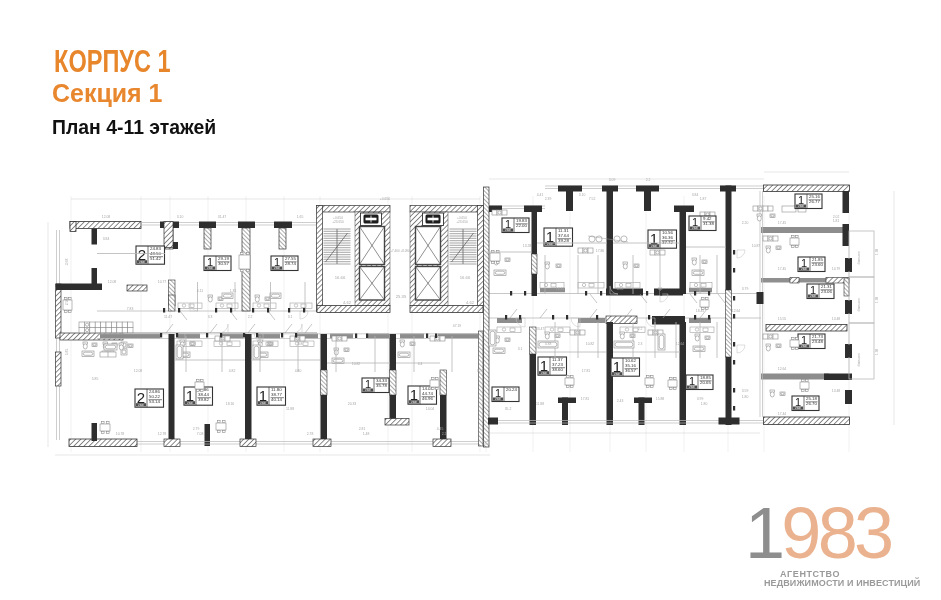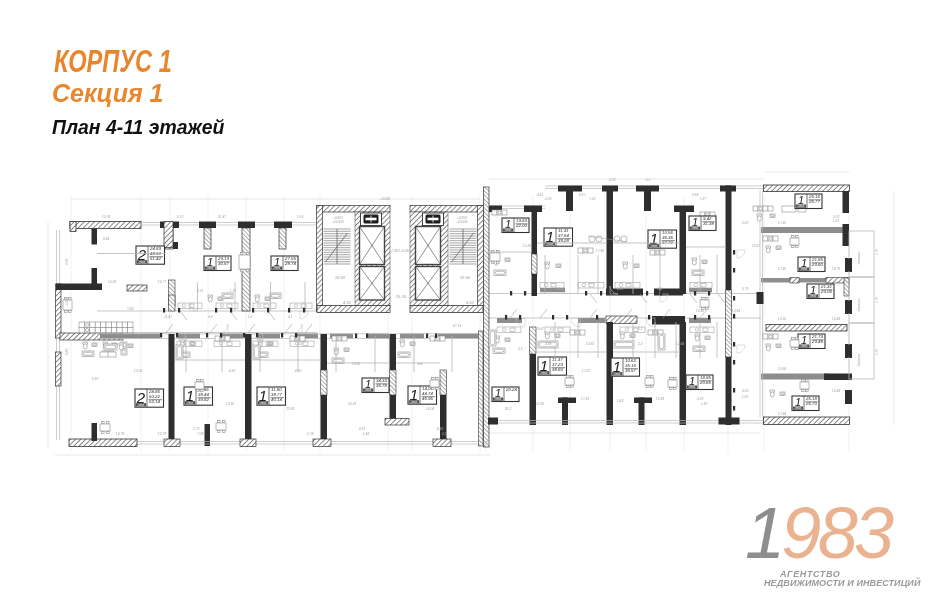--- a/index.html
+++ b/index.html
@@ -1,15 +1,15 @@
 <!DOCTYPE html>
 <html><head><meta charset="utf-8"><title>plan</title><style>
 html,body{margin:0;padding:0;background:#fff;}
 *{font-family:"Liberation Sans",sans-serif;}
-.wrap{position:relative;width:941px;height:600px;overflow:hidden;background:#fff;font-style:italic;}
+.wrap{position:relative;width:941px;height:600px;overflow:hidden;background:#fff;}
 </style></head><body>
 <div class="wrap">
 
 <div style="position:absolute;left:54px;top:44px;font-size:31px;font-weight:bold;color:#e8862c;transform:scaleX(0.76);transform-origin:0 0;white-space:nowrap;">КОРПУС 1</div>
 
 <div style="position:absolute;left:52px;top:78px;font-size:26px;font-weight:bold;color:#e8872e;transform:scaleX(0.96);transform-origin:0 0;white-space:nowrap;">Секция 1</div>
 
 <div style="position:absolute;left:52px;top:116px;font-size:20px;font-weight:bold;color:#111;transform:scaleX(0.97);transform-origin:0 0;white-space:nowrap;">План 4-11 этажей</div>
 <svg width="941" height="600" viewBox="0 0 941 600" style="position:absolute;left:0;top:0;">
 <defs>

